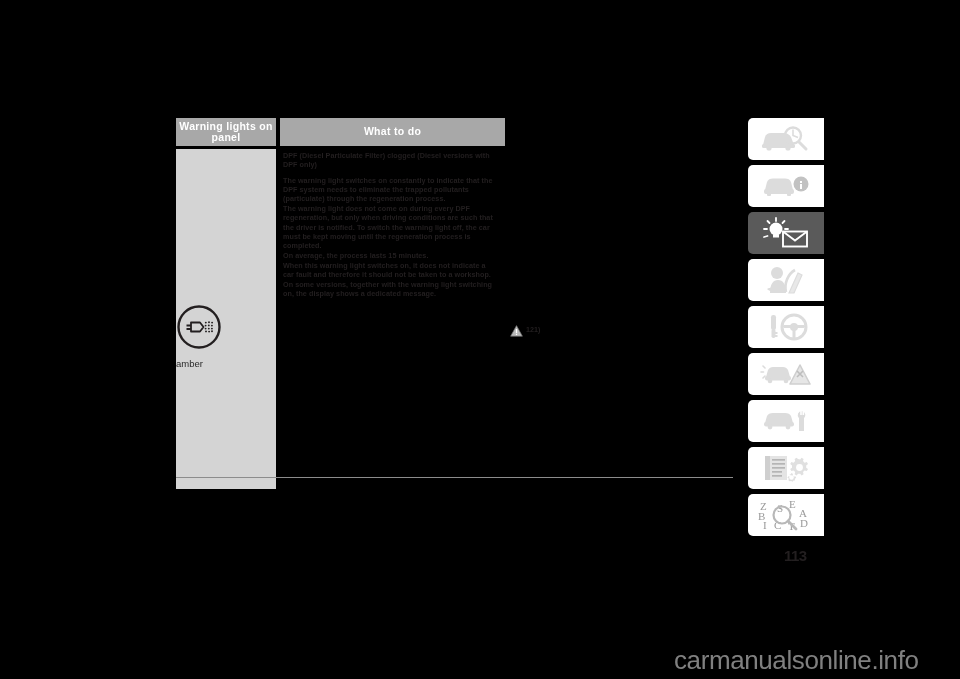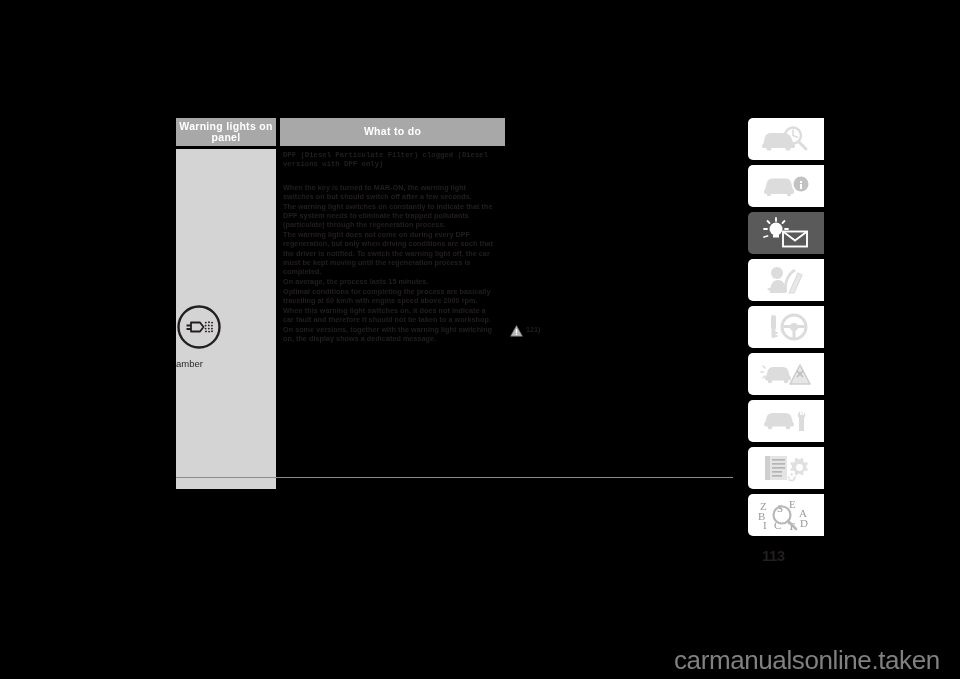--- a/index.html
+++ b/index.html
@@ -84,21 +84,21 @@
 
   .para {
     color: #231f20;
     font-weight: bold;
     font-size: 7.2px;
     line-height: 9.3px;
     margin: 0 0 0.5px 0;
     letter-spacing: 0.05px;
     text-align: left;
   }
-  .para.title { margin-bottom: 13px; font-family: Liberation Mono, monospace; }
+  .para.title { margin-bottom: 6px; }
 
   .todo-inner {
     position: absolute;
     left: 2px;
     top: 176px;
     display: flex;
     align-items: flex-start;
     gap: 3px;
   }
   .todo-text {
@@ -135,21 +135,21 @@
     display: flex;
     align-items: center;
     justify-content: center;
     overflow: hidden;
   }
   .tab.active { background: #5a5a5a; }
   .tab svg { display: block; }
 
   .page-number {
     position: absolute;
-    left: 762px;
+    left: 784px;
     top: 547px;
     color: #231f20;
     font-weight: bold;
     font-size: 15px;
     letter-spacing: -0.5px;
   }
 
   
   .watermark {
     position: absolute;
@@ -196,25 +196,23 @@
               <circle cx="33.1" cy="27.6" r="0.95"></circle>
               <circle cx="36.0" cy="27.2" r="0.95"></circle>
             </g>
           </svg>
           <div class="symbol-color">amber</div>
         </div>
       </div>
 
       <div class="cell-means">
         <p class="para title">DPF (Diesel Particulate Filter) clogged (Diesel versions with DPF only)</p>
-        <p class="para">When the key is turned to MAR-ON, the warning light switches on but should switch off after a few seconds.</p>
         <p class="para">The warning light switches on constantly to indicate that the DPF system needs to eliminate the trapped pollutants (particulate) through the regeneration process.</p>
         <p class="para">The warning light does not come on during every DPF regeneration, but only when driving conditions are such that the driver is notified. To switch the warning light off, the car must be kept moving until the regeneration process is completed.</p>
         <p class="para">On average, the process lasts 15 minutes.</p>
-        <p class="para">Optimal conditions for completing the process are basically travelling at 60 km/h with engine speed above 2000 rpm.</p>
         <p class="para">When this warning light switches on, it does not indicate a car fault and therefore it should not be taken to a workshop.</p>
         <p class="para">On some versions, together with the warning light switching on, the display shows a dedicated message.</p>
       </div>
 
       <div class="cell-todo">
         <div class="todo-inner">
           <svg width="13" height="12" viewBox="0 0 13 12">
             <path d="M6.5 0.6 L12.4 11.2 H0.6 Z" fill="#b9b9b9" stroke="#6e6e6e" stroke-width="0.7" stroke-linejoin="round"></path>
             <rect x="5.9" y="4.0" width="1.25" height="4.1" fill="#ffffff"></rect>
             <rect x="5.9" y="8.8" width="1.25" height="1.25" fill="#ffffff"></rect>
@@ -355,15 +353,15 @@
         </g>
         <circle cx="27" cy="17" r="8.5" fill="none" stroke="#b8b8b8" stroke-width="2.2"></circle>
         <line x1="33" y1="23" x2="41" y2="31" stroke="#b8b8b8" stroke-width="2.8" stroke-linecap="round"></line>
       </svg>
     </div>
 
   </div>
 
   <div class="page-number">113</div>
 
-  <div class="watermark">carmanualsonline.taken</div>
+  <div class="watermark">carmanualsonline.info</div>
 
 </div>
 
 </body></html>

